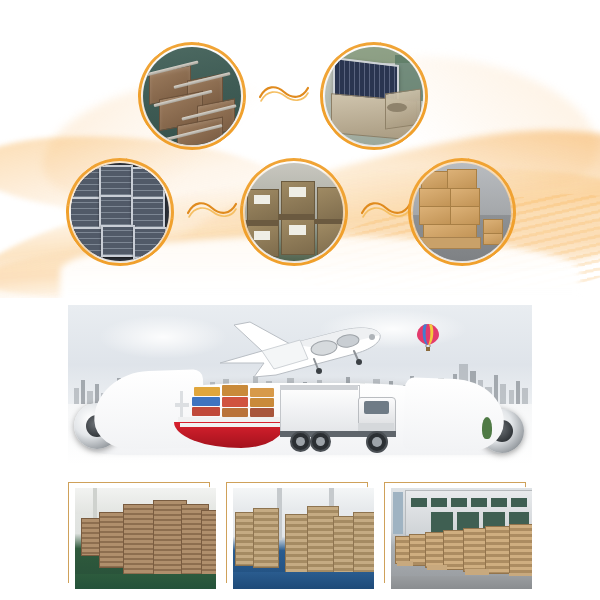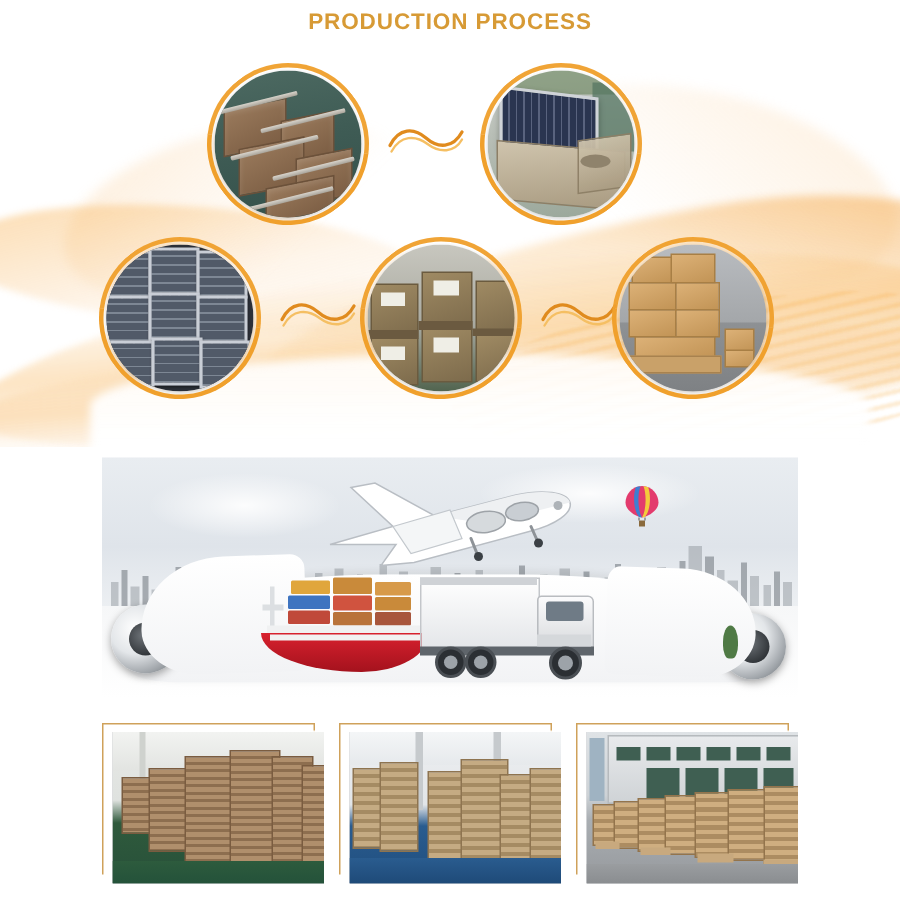--- a/index.html
+++ b/index.html
@@ -175,23 +175,20 @@
   .wh3 .win{position:absolute;background:#3f5f52;}
   .wh3 .stk{position:absolute;background:repeating-linear-gradient(180deg,#cfae80 0px,#cfae80 3px,#ac8c61 3px,#ac8c61 6px);
     border:1px solid #93744c;}
   .wh3 .plt{position:absolute;background:#c8a97e;}
 </style>
 </head>
 <body>
 
 <div class="page">
 
-  <div class="title-bar">
-    <div class="title-text">PRODUCTION PROCESS</div>
-  </div>
 
   <div class="process">
 
     <div class="ribbon rb6"></div>
     <div class="ribbon rb7"></div>
     <div class="ribbon rb5"></div>
     <div class="ribbon rb2"></div>
     <div class="ribbon rb1"></div>
     <div class="ribbon rb4"></div>
     <div class="ribbon rb3"></div>

